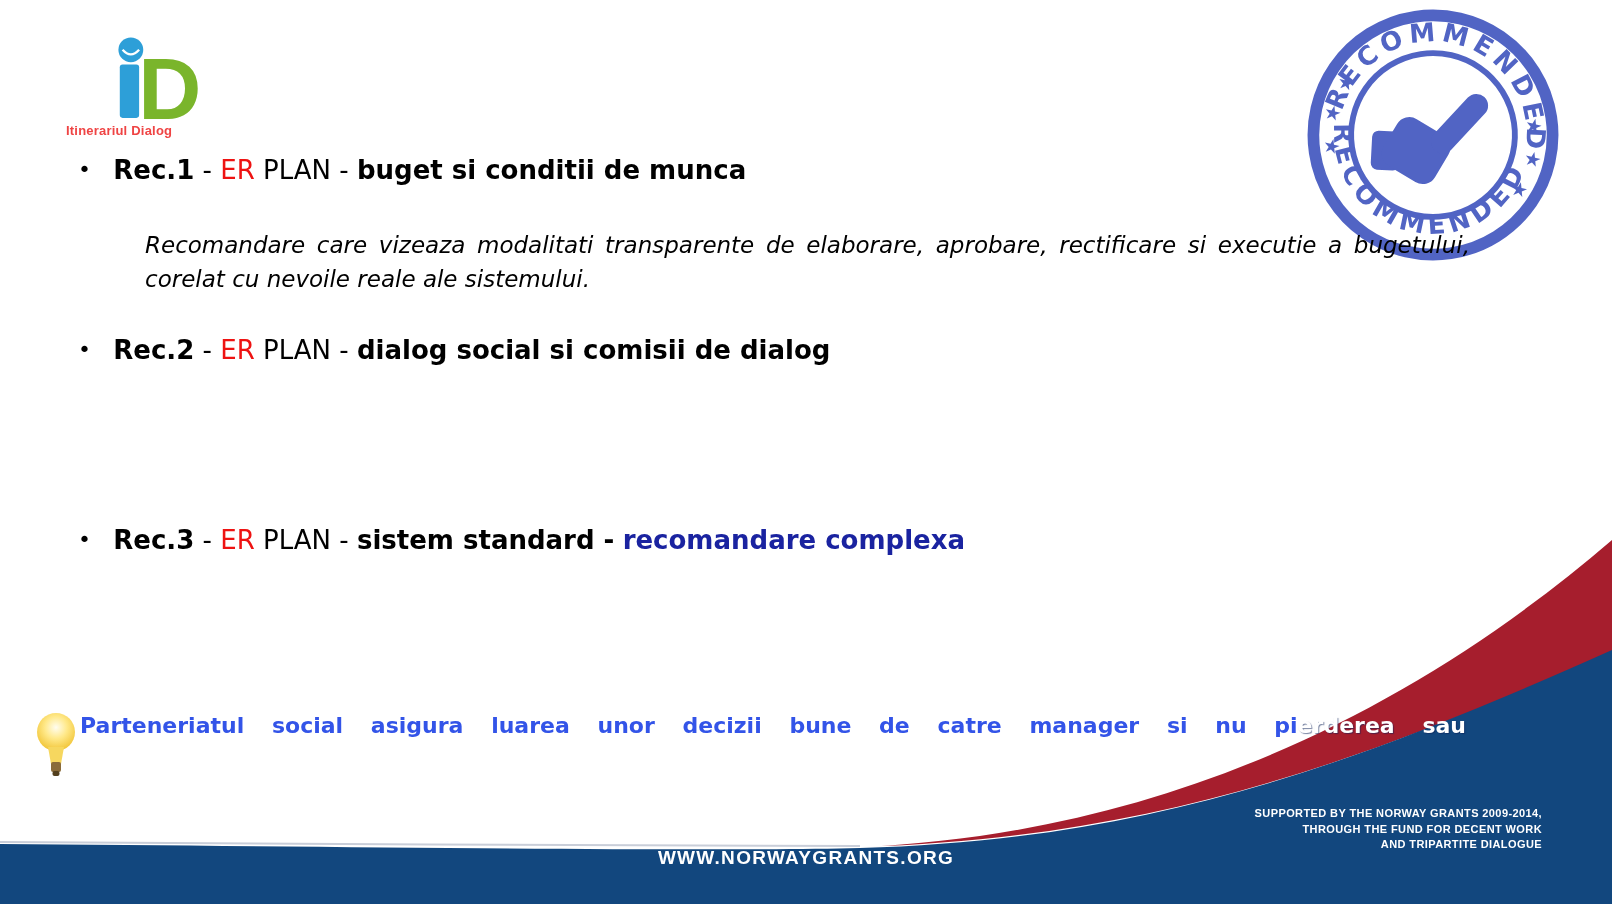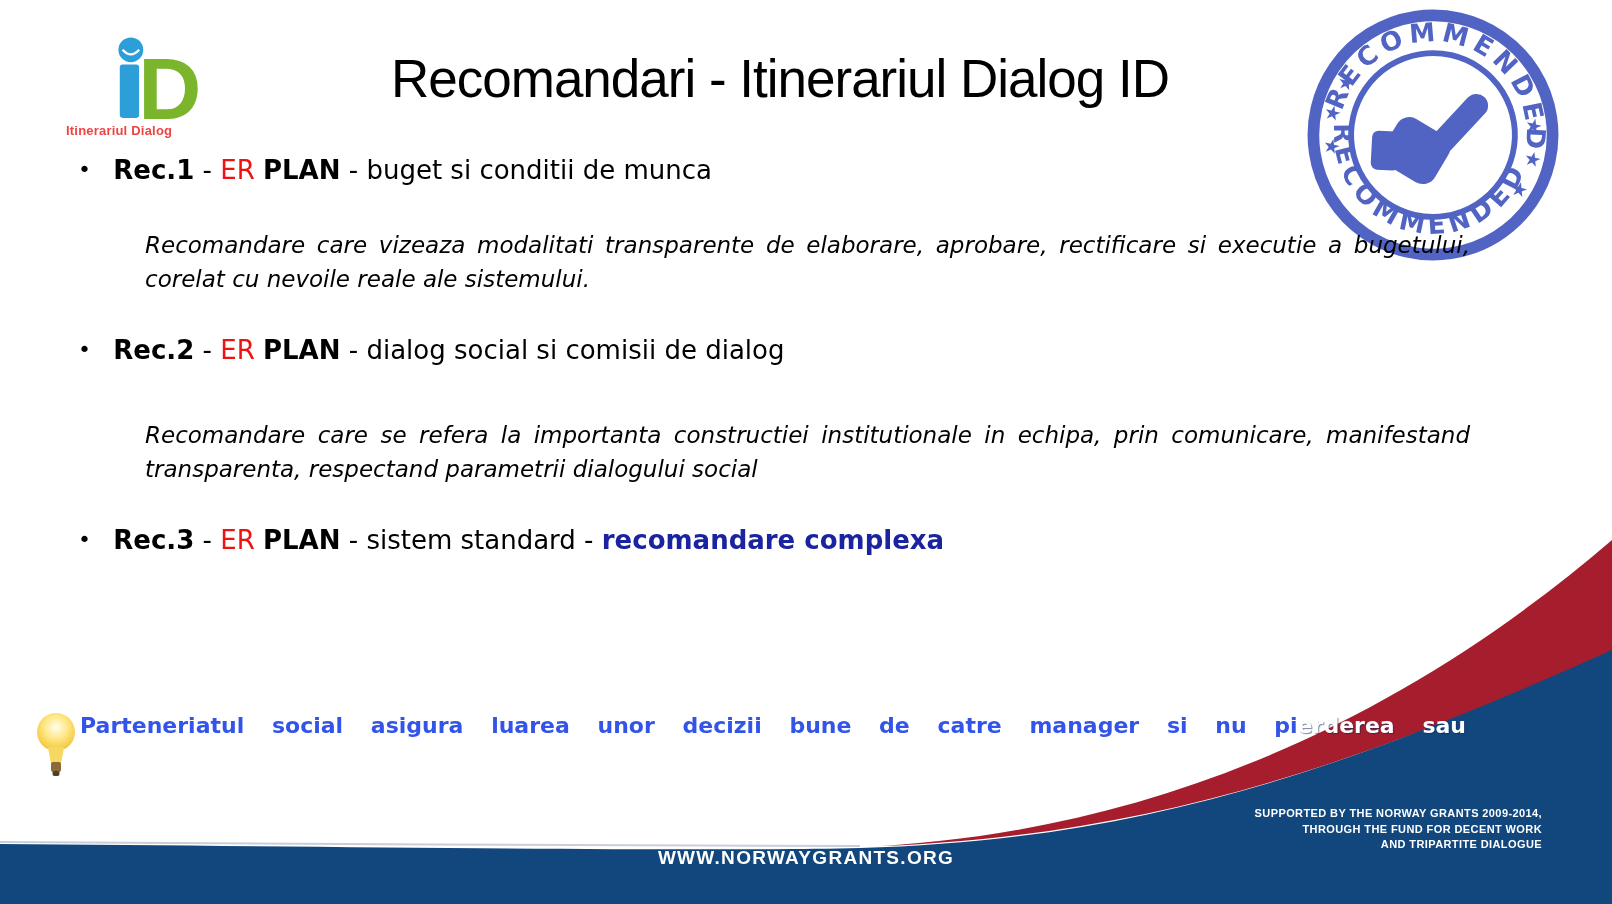--- a/index.html
+++ b/index.html
@@ -25,22 +25,22 @@
   
   .stamp{position:absolute;left:1303px;top:4px;width:260px;height:262px;opacity:.96;}
   .stamp text{font-family:"DejaVu Sans",sans-serif;font-weight:bold;}
 
   
   .rec{position:absolute;left:78px;width:1400px;font-size:26px;color:#000;white-space:nowrap;}
   .rec .bullet{font-size:22px;margin-right:14px;vertical-align:2px;}
   .rec .rec-label{font-weight:bold;}
   .rec .dash{font-weight:normal;}
   .rec .er{color:var(--er_red,#ee1312);}
-  .rec .plan{font-weight:bold;}
-  .rec .topic{font-weight:normal;}
+  .rec .plan{font-weight:normal;}
+  .rec .topic{font-weight:bold;}
   .rec .topic-highlight{font-weight:bold;color:var(--highlight_navy,#1a23a0);}
   .rec1{top:155px;} .rec2{top:335px;} .rec3{top:525px;}
 
   
   .desc{position:absolute;left:137px;width:1325px;margin:8px;
         font-style:italic;font-size:23px;line-height:34px;color:#000;text-align:justify;}
   .desc1{top:220px;} .desc2{top:410px;} .desc3{top:600px;}
 
   
   .callout{position:absolute;left:80px;top:711px;width:1386px;
@@ -108,21 +108,20 @@
   <div class="layer-content">
 
     <svg class="logo" viewBox="0 0 130 100">
       <text x="50" y="90" font-size="95" font-weight="bold" fill="#7ab52b" font-family="'Liberation Sans',sans-serif">D</text>
       <rect x="30" y="31" width="21" height="58" rx="3" fill="#2d9fd8"></rect>
       <circle cx="42" cy="15" r="13.5" fill="#2d9fd8"></circle>
       <path d="M33,15 Q42,25 51,15" stroke="#ffffff" stroke-width="2.5" fill="none"></path>
     </svg>
     <div class="logo-label">Itinerariul Dialog</div>
 
-    <div class="title">Recomandari - Itinerariul Dialog ID</div>
 
     <div class="rec rec1">
       <span class="bullet">•</span>
       <span class="rec-label">Rec.1</span>
       <span class="dash">-</span>
       <span class="er">ER</span>
       <span class="plan">PLAN</span>
       <span class="dash">-</span>
       <span class="topic">buget si conditii de munca</span>
     </div>
@@ -130,21 +129,20 @@
 
     <div class="rec rec2">
       <span class="bullet">•</span>
       <span class="rec-label">Rec.2</span>
       <span class="dash">-</span>
       <span class="er">ER</span>
       <span class="plan">PLAN</span>
       <span class="dash">-</span>
       <span class="topic">dialog social si comisii de dialog</span>
     </div>
-    <p class="desc desc2">Recomandare care se refera la importanta constructiei institutionale in echipa, prin comunicare, manifestand transparenta, respectand parametrii dialogului social</p>
 
     <div class="rec rec3">
       <span class="bullet">•</span>
       <span class="rec-label">Rec.3</span>
       <span class="dash">-</span>
       <span class="er">ER</span>
       <span class="plan">PLAN</span>
       <span class="dash">-</span>
       <span class="topic">sistem standard -</span>
       <span class="topic-highlight">recomandare complexa</span>

